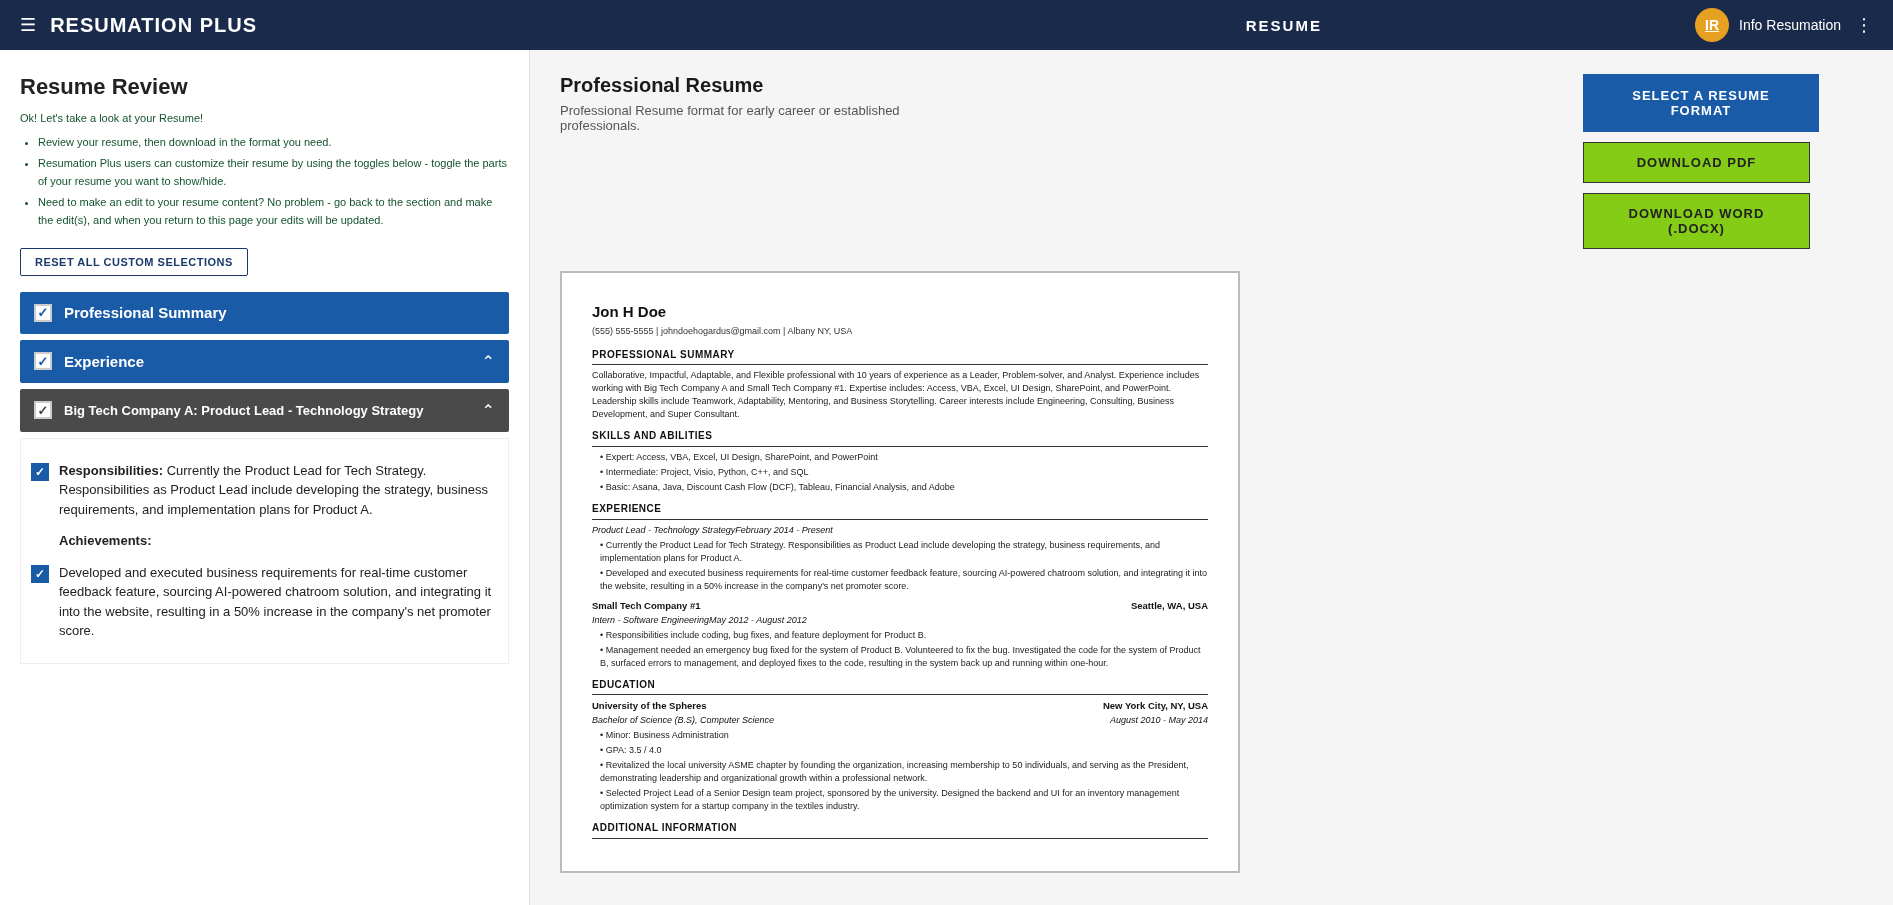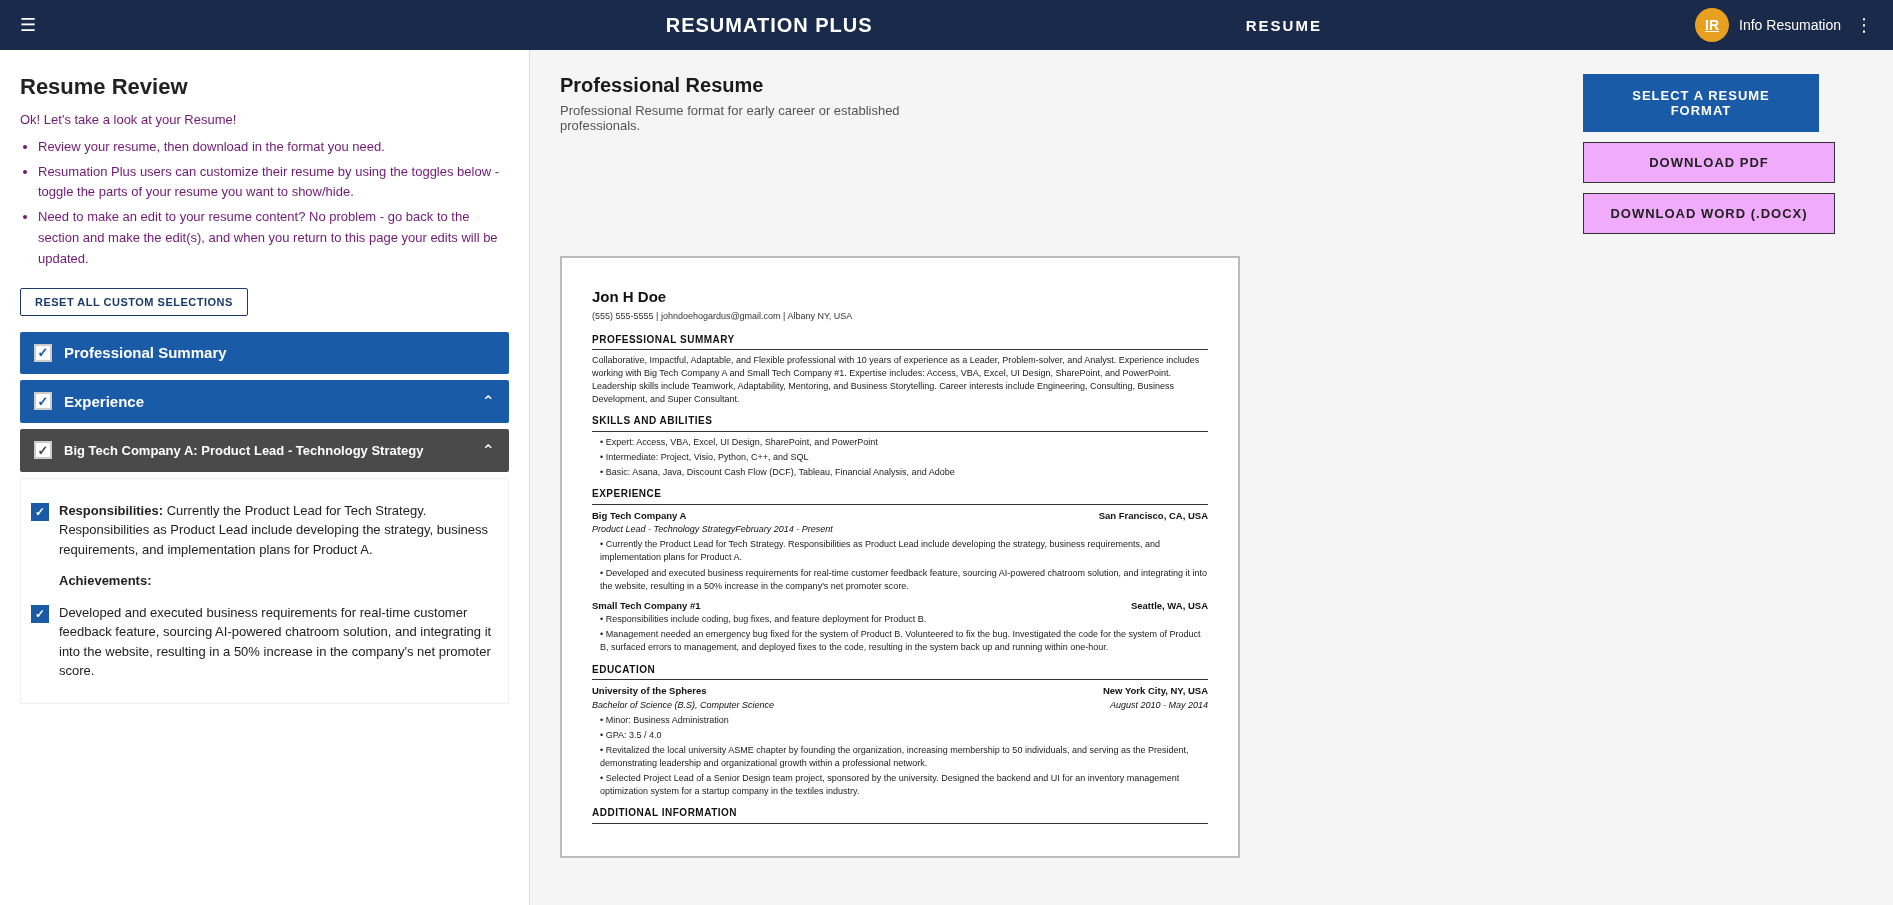--- a/index.html
+++ b/index.html
@@ -8,21 +8,21 @@
     
     .navbar {
       background: #1a2a4a;
       display: flex;
       align-items: center;
       padding: 0 20px;
       height: 50px;
       color: #fff;
     }
     .nav-menu-icon { font-size: 18px; margin-right: 14px; cursor: pointer; }
-    .nav-brand { font-weight: 900; font-size: 20px; letter-spacing: 1px; color: #fff; flex: 1; text-align: right; }
+    .nav-brand { font-weight: 900; font-size: 20px; letter-spacing: 1px; color: #fff; flex: 1; }
     .nav-center { flex: 1; text-align: center; font-weight: 700; font-size: 15px; letter-spacing: 2px; color: #fff; }
     .nav-right { display: flex; align-items: center; gap: 10px; }
     .nav-avatar {
       width: 34px; height: 34px; border-radius: 50%;
       background: #e8a020; color: #fff;
       font-weight: 700; font-size: 14px;
       display: flex; align-items: center; justify-content: center; text-decoration: underline;
     }
     .nav-username { color: #fff; font-size: 14px; }
     .nav-dots { color: #fff; font-size: 18px; cursor: pointer; margin-left: 4px; }
@@ -42,21 +42,21 @@
     }
     .right-panel {
       flex: 1;
       padding: 24px 30px;
       background: #f5f5f5;
       overflow-y: auto;
     }
 
     
     .page-title { font-size: 22px; font-weight: 700; margin-bottom: 10px; }
-    .instructions { color: #701a75; font-size: 13px; line-height: 1.6; margin-bottom: 18px; }
+    .instructions { color: #14532d; font-size: 11px; line-height: 1.6; margin-bottom: 18px; }
     .instructions .intro { margin-bottom: 6px; }
     .instructions ul { padding-left: 18px; }
     .instructions ul li { margin-bottom: 4px; }
 
     .reset-btn {
       border: 1.5px solid #1a3a6a;
       background: #fff;
       color: #1a3a6a;
       font-size: 11px;
       font-weight: 700;
@@ -163,29 +163,29 @@
       color: #fff;
       border: none;
       padding: 14px 20px;
       font-weight: 700;
       font-size: 13px;
       letter-spacing: 1px;
       cursor: pointer;
       width: 236px;
     }
     .btn-outline {
-      background: #f0abfc;
+      background: #84cc16;
       color: #222;
       border: 1.5px solid #333;
       padding: 12px 20px;
       font-weight: 700;
       font-size: 13px;
       letter-spacing: 1px;
       cursor: pointer;
-      width: 252px;
+      width: 227px;
     }
 
     
     .resume-preview {
       background: #fff;
       border: 2px solid #bbb;
       padding: 28px 30px;
       font-size: 9.5px;
       line-height: 1.45;
       color: #111;
@@ -311,34 +311,34 @@
       <div class="rp-section-title">PROFESSIONAL SUMMARY</div>
       <div class="rp-body">Collaborative, Impactful, Adaptable, and Flexible professional with 10 years of experience as a Leader, Problem-solver, and Analyst. Experience includes working with Big Tech Company A and Small Tech Company #1. Expertise includes: Access, VBA, Excel, UI Design, SharePoint, and PowerPoint. Leadership skills include Teamwork, Adaptability, Mentoring, and Business Storytelling. Career interests include Engineering, Consulting, Business Development, and Super Consultant.</div>
 
       <div class="rp-section-title">SKILLS AND ABILITIES</div>
       <div class="rp-bullet">• <span>Expert: Access, VBA, Excel, UI Design, SharePoint, and PowerPoint</span></div>
       <div class="rp-bullet">• <span>Intermediate: Project, Visio, Python, C++, and SQL</span></div>
       <div class="rp-bullet">• <span>Basic: Asana, Java, Discount Cash Flow (DCF), Tableau, Financial Analysis, and Adobe</span></div>
 
       <div class="rp-section-title">EXPERIENCE</div>
 
-      <div class="rp-exp-header">
-        <span>Big Tech Company A</span>
-        <span>San Francisco, CA, USA</span>
-      </div>
       <div class="rp-exp-role">
         <span>Product Lead - Technology Strategy</span>
         <span>February 2014 - Present</span>
       </div>
       <div class="rp-bullet">• <span>Currently the Product Lead for Tech Strategy. Responsibilities as Product Lead include developing the strategy, business requirements, and implementation plans for Product A.</span></div>
       <div class="rp-bullet">• <span>Developed and executed business requirements for real-time customer feedback feature, sourcing AI-powered chatroom solution, and integrating it into the website, resulting in a 50% increase in the company's net promoter score.</span></div>
 
       <div class="rp-exp-header" style="margin-top:6px;">
         <span>Small Tech Company #1</span>
         <span>Seattle, WA, USA</span>
+      </div>
+      <div class="rp-exp-role">
+        <span>Intern - Software Engineering</span>
+        <span>May 2012 - August 2012</span>
       </div>
       <div class="rp-bullet">• <span>Responsibilities include coding, bug fixes, and feature deployment for Product B.</span></div>
       <div class="rp-bullet">• <span>Management needed an emergency bug fixed for the system of Product B. Volunteered to fix the bug. Investigated the code for the system of Product B, surfaced errors to management, and deployed fixes to the code, resulting in the system back up and running within one-hour.</span></div>
 
       <div class="rp-section-title">EDUCATION</div>
 
       <div class="rp-edu-school">
         <span>University of the Spheres</span>
         <span>New York City, NY, USA</span>
       </div>

